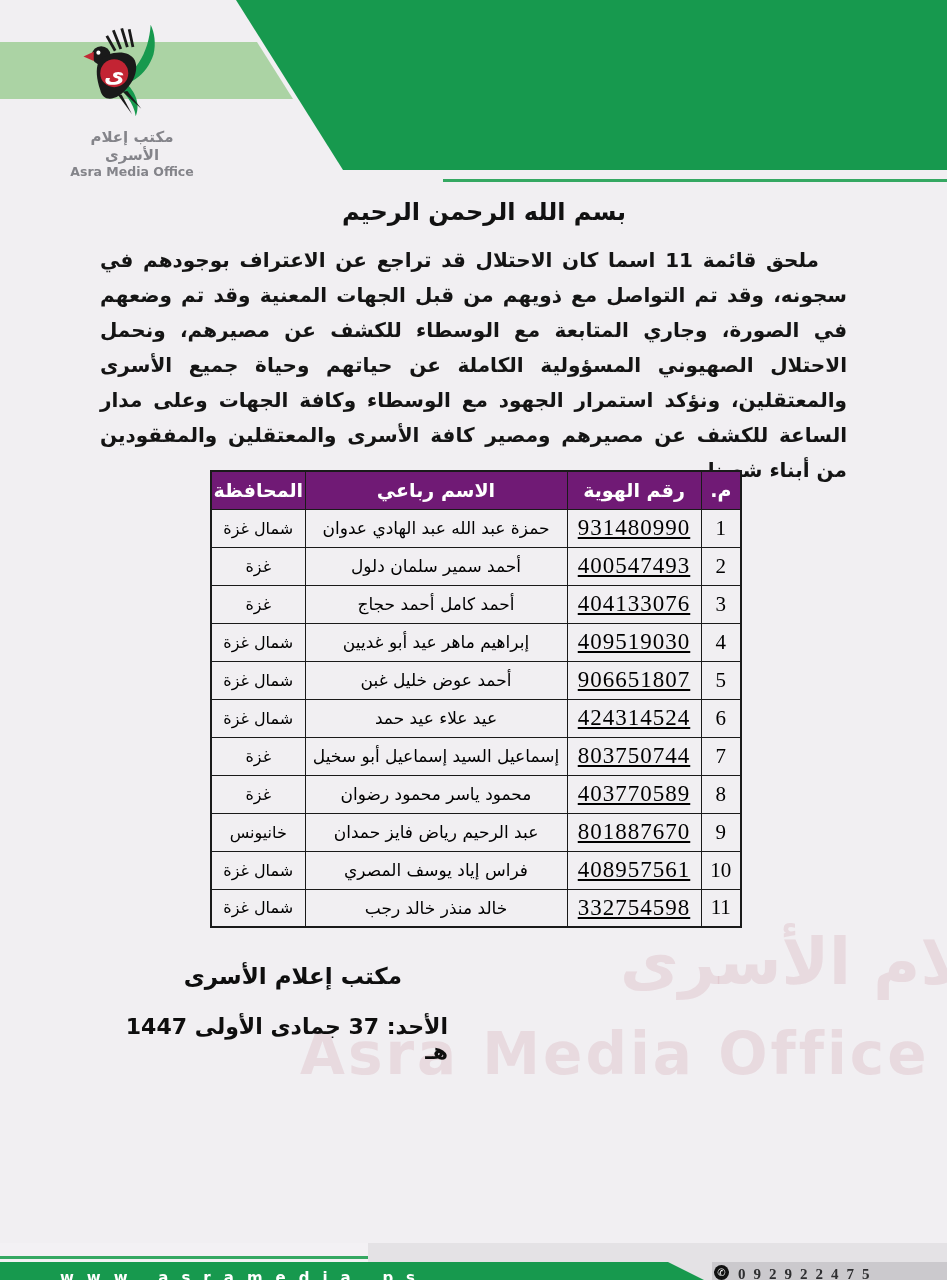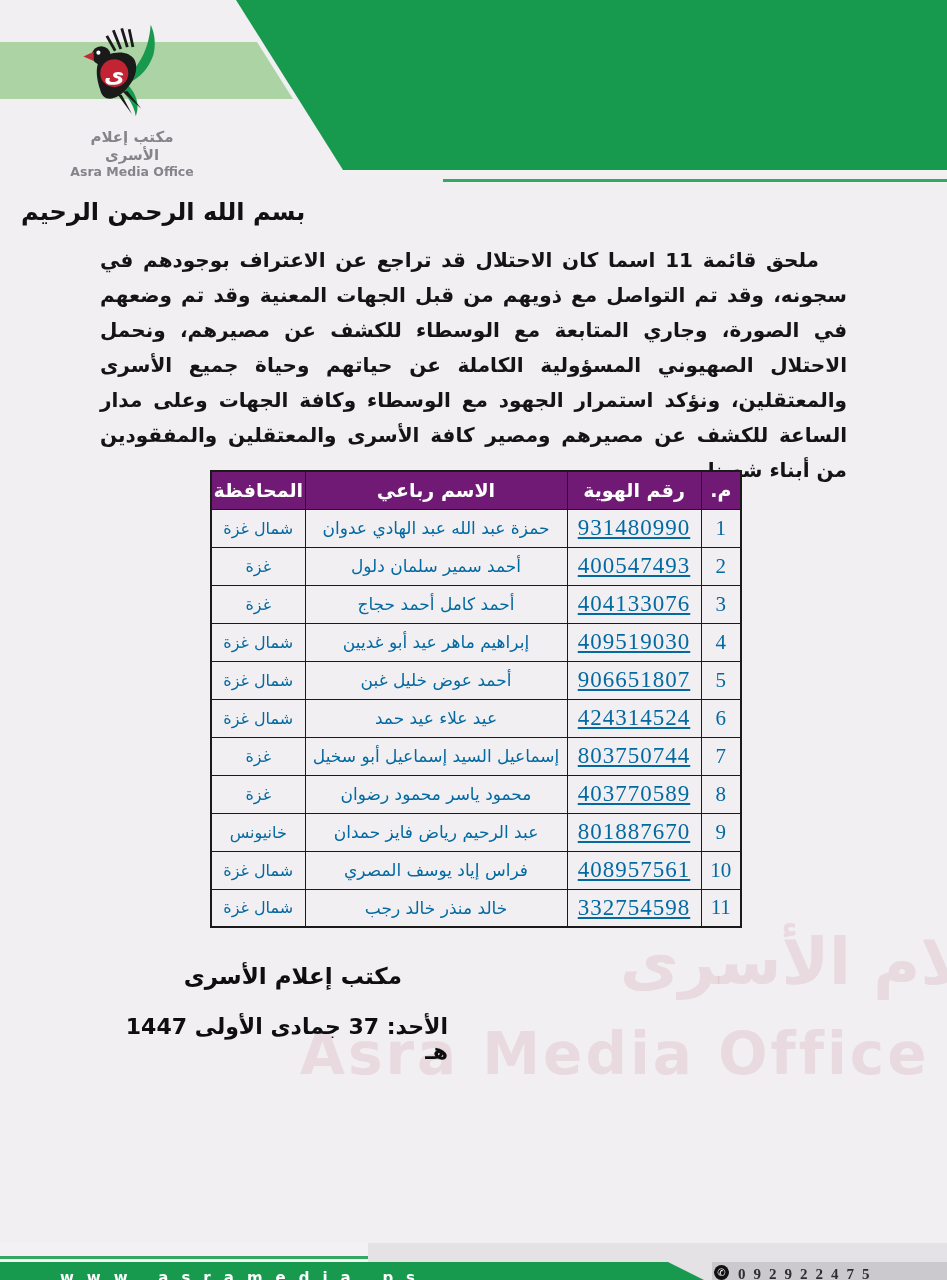--- a/index.html
+++ b/index.html
@@ -13,34 +13,34 @@
     background:#abd3a4; clip-path:polygon(0 0, 257px 0, 293px 100%, 0 100%); }
   .dark-shape { position:absolute; top:0; left:0; width:947px; height:170px;
     background:#17994e; clip-path:polygon(236px 0, 100% 0, 100% 100%, 343px 100%); }
   .top-thin-line { position:absolute; top:179px; left:443px; width:504px; height:3px;
     background:#35a862; }
   .logo { position:absolute; top:24px; left:70px; width:124px; text-align:center; }
   .logo svg { display:block; margin:0 auto; }
   .logo-ar { color:#84848a; font-weight:bold; font-size:15px; line-height:18px; }
   .logo-en { color:#84848a; font-weight:bold; font-size:12.5px; line-height:15px; }
   
-  .basmala { position:absolute; top:198px; left:0; width:947px; text-align:left;
+  .basmala { position:absolute; top:198px; left:0; width:947px; text-align:center;
     font-size:24px; font-weight:bold; color:#111; direction:rtl;padding-left:21px; }
   .body-paragraph { position:absolute; top:243px; left:100px; width:747px;
     direction:rtl; text-align:justify; font-size:20px; line-height:35px;
     font-weight:bold; color:#141414; text-indent:28px; }
   
   .roster { position:absolute; top:470px; left:210px; width:530px;
     border-collapse:collapse; direction:rtl; table-layout:fixed; }
   .roster td, .roster th { border:1.5px solid #1a1a1a; text-align:center;
     vertical-align:middle; overflow:hidden; white-space:nowrap; }
   .roster { border:2.5px solid #1a1a1a; }
   .roster th { background:#701a75; color:#ffffff; font-size:19px; font-weight:bold;
     height:38px; }
-  .roster td { height:38px; color:#0369a1; }
+  .roster td { height:38px; color:#000000; }
   .cell-index { font-family:"Liberation Serif", serif; font-size:21px; }
   .cell-id { font-family:"Liberation Serif", serif; font-size:23px; letter-spacing:1px;text-decoration:underline; }
   .cell-name { font-size:17px;margin-left:6px; }
   .cell-gov { font-size:16px; }
   
   .wm { position:absolute; white-space:nowrap; color:rgba(213,168,178,0.30);
     font-weight:bold; pointer-events:none; }
   .wm-ar { top:925px; left:620px; font-size:64px; direction:rtl; }
   .wm-en { top:1020px; left:300px; font-size:58px; letter-spacing:3px; }
   

